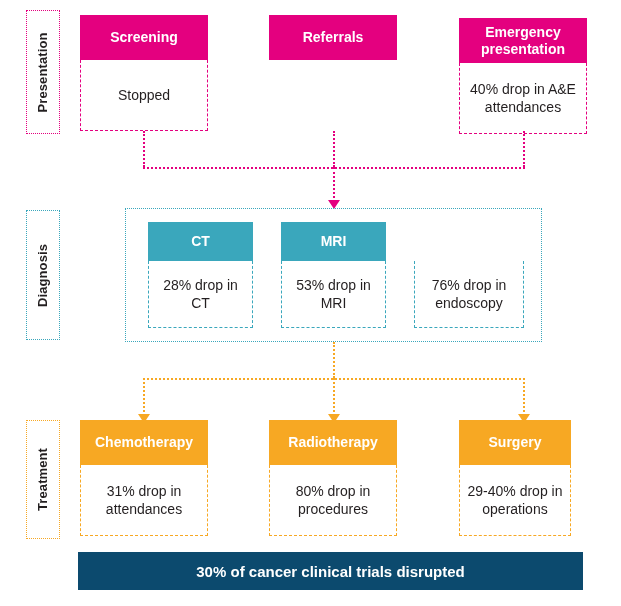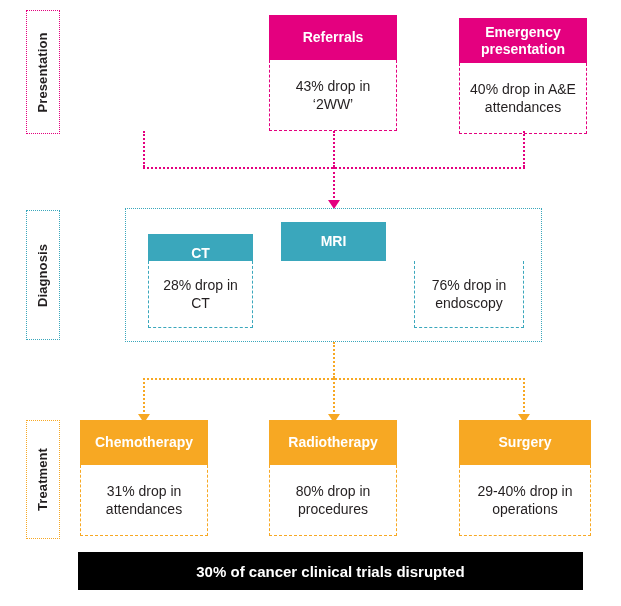--- a/index.html
+++ b/index.html
@@ -99,21 +99,21 @@
   
   .banner {
     position: absolute;
     box-sizing: border-box;
     display: flex;
     align-items: center;
     justify-content: center;
     color: #ffffff;
     font-weight: bold;
     font-size: 15px;
-    background: #000000;
+    background: #0c4a6e;
     text-align: center;
   }
 
   
   .conn-v {
     position: absolute;
     width: 0;
     border-left-width: 2px;
     border-left-style: dotted;
   }
@@ -138,24 +138,27 @@
 </style>
 </head>
 <body>
 
 <div id="canvas">
 
   <div class="stage-label pink-dot" style="left:26px; top:10px; width:34px; height:124px;">
     <span class="vtext">Presentation</span>
   </div>
 
+  <div class="card pink" style="left:80px; top:15px; width:128px; height:116px;">
+    <div class="card-head" style="height:45px;">Screening</div>
+    <div class="card-body" style="top:45px; height:71px;">Stopped</div>
+  </div>
 
   <div class="card pink" style="left:269px; top:15px; width:128px; height:116px;">
     <div class="card-head" style="height:45px;">Referrals</div>
-    <div class="card-body" style="top:45px; height:71px;">43% drop in ‘2WW’</div>
   </div>
 
   <div class="card pink" style="left:459px; top:18px; width:128px; height:116px;">
     <div class="card-head" style="height:45px;">Emergency presentation</div>
     <div class="card-body" style="top:45px; height:71px;text-align:center;">40% drop in A&amp;E attendances</div>
   </div>
 
   <div class="conn-v c-pink" style="left:143px; top:131px; height:36px;"></div>
   <div class="conn-v c-pink" style="left:333px; top:131px; height:36px;"></div>
   <div class="conn-v c-pink" style="left:523px; top:131px; height:36px;"></div>
@@ -163,26 +166,27 @@
   <div class="conn-v c-pink" style="left:333px; top:167px; height:35px;"></div>
   <div class="arrow a-pink" style="left:328px; top:200px;"></div>
 
   <div class="stage-label teal-dot" style="left:26px; top:210px; width:34px; height:130px;">
     <span class="vtext">Diagnosis</span>
   </div>
 
   <div class="group-box" style="left:125px; top:208px; width:417px; height:134px;"></div>
 
   <div class="card teal" style="left:148px; top:222px; width:105px; height:106px;">
-    <div class="card-head" style="height:39px;margin-top:12px;">CT</div>
+    <div class="card-head" style="height:39px;">CT</div>
     <div class="card-body" style="top:39px; height:67px;">28% drop in CT</div>
   </div>
 
   <div class="card teal" style="left:281px; top:222px; width:105px; height:106px;">
     <div class="card-head" style="height:39px;">MRI</div>
+    <div class="card-body" style="top:39px; height:67px;">53% drop in MRI</div>
   </div>
 
   <div class="card teal" style="left:414px; top:222px; width:110px; height:106px;">
     <div class="card-body" style="top:39px; height:67px;">76% drop in endoscopy</div>
   </div>
 
   <div class="conn-v c-amber" style="left:333px; top:342px; height:36px;"></div>
   <div class="conn-h c-amber" style="left:143px; top:378px; width:382px;"></div>
   <div class="conn-v c-amber" style="left:143px; top:378px; height:38px;"></div>
   <div class="conn-v c-amber" style="left:333px; top:378px; height:38px;"></div>
@@ -198,20 +202,20 @@
   <div class="card amber" style="left:80px; top:420px; width:128px; height:116px;">
     <div class="card-head" style="height:45px;">Chemotherapy</div>
     <div class="card-body" style="top:45px; height:71px;">31% drop in attendances</div>
   </div>
 
   <div class="card amber" style="left:269px; top:420px; width:128px; height:116px;text-decoration:underline;">
     <div class="card-head" style="height:45px;">Radiotherapy</div>
     <div class="card-body" style="top:45px; height:71px;">80% drop in procedures</div>
   </div>
 
-  <div class="card amber" style="left:459px; top:420px; width:132px; height:116px;">
+  <div class="card amber" style="left:459px; top:420px; width:112px; height:116px;">
     <div class="card-head" style="height:45px;">Surgery</div>
     <div class="card-body" style="top:45px; height:71px;">29-40% drop in operations</div>
   </div>
 
   <div class="banner" style="left:78px; top:552px; width:505px; height:38px;">30% of cancer clinical trials disrupted</div>
 
 </div>
 
 </body></html>

